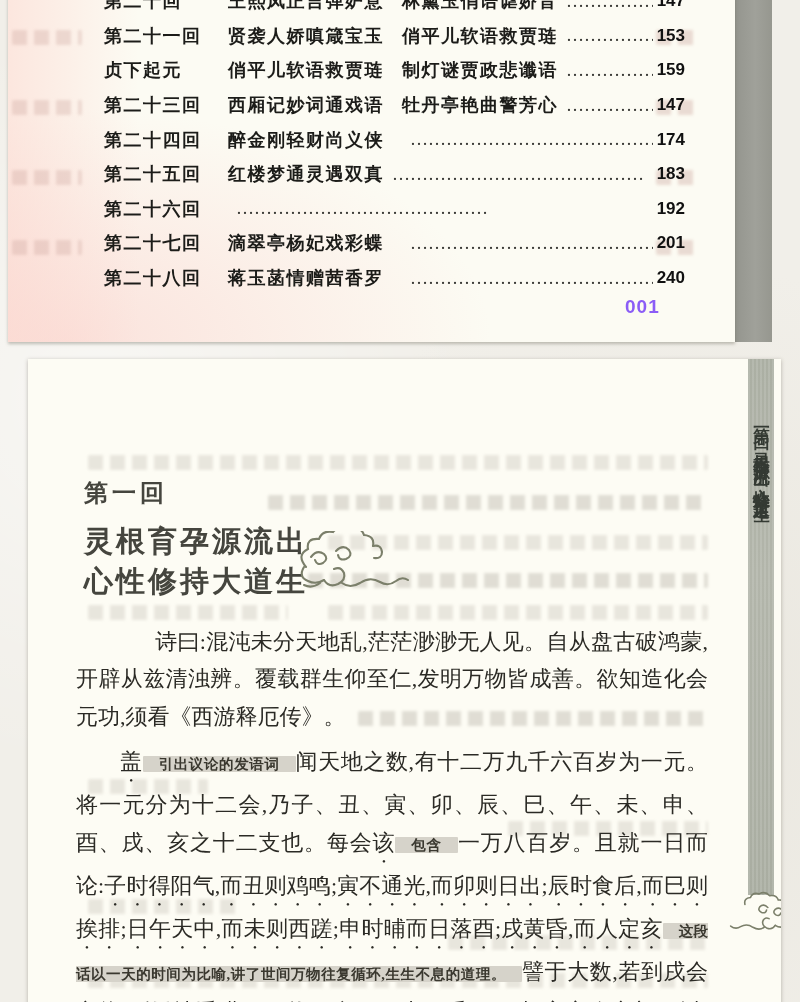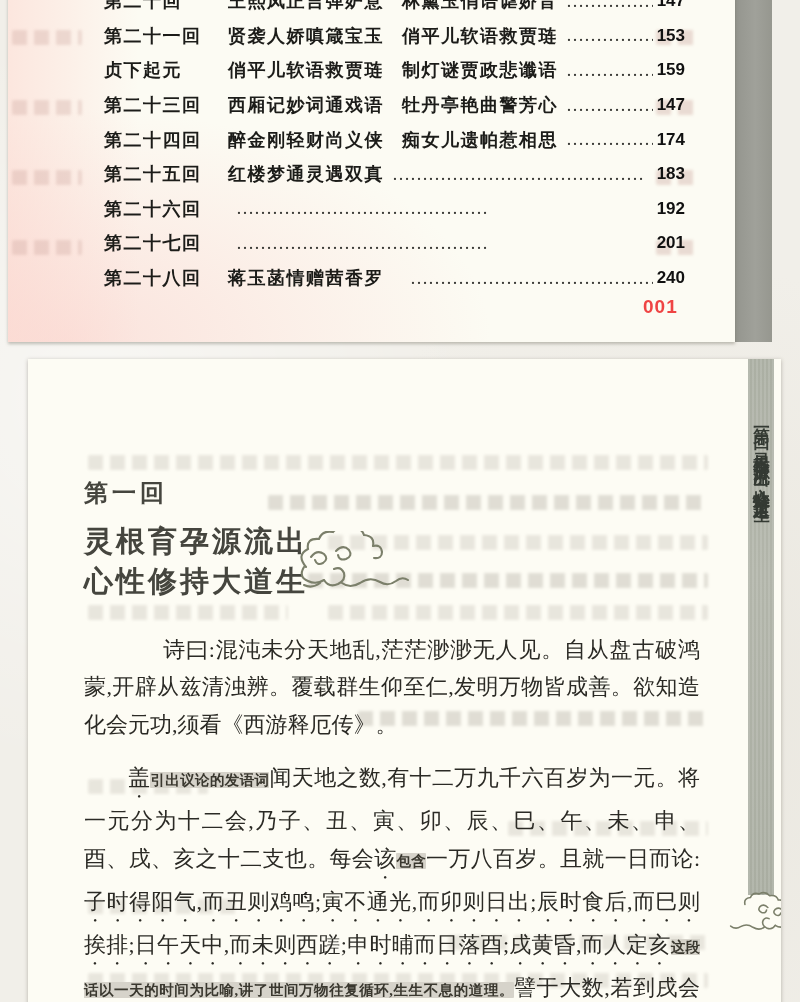--- a/index.html
+++ b/index.html
@@ -37,22 +37,22 @@
   .toc-row{
     display:flex;align-items:center;height:34.6px;
     font-weight:700;font-size:18px;color:#1c1c19;letter-spacing:1.5px;white-space:nowrap;
   }
   .toc-ch{width:124px;flex:none;}
   .toc-t1{flex:none;margin-right:18px;}
   .toc-t2{flex:none;}
   .toc-lead{flex:1;overflow:hidden;color:#3a3a36;font-weight:400;letter-spacing:0;margin:0 4px 0 8px;}
   .toc-pg{flex:none;font-family:"Liberation Sans","DejaVu Sans",sans-serif;font-weight:700;letter-spacing:0;font-size:17px;color:#111;}
   .toc-folio{
-    position:absolute;left:635px;top:322px;
-    font-family:"Liberation Sans","DejaVu Sans",sans-serif;font-size:19px;font-weight:700;color:#ef4444;letter-spacing:1px;
+    position:absolute;left:617px;top:322px;
+    font-family:"Liberation Sans","DejaVu Sans",sans-serif;font-size:19px;font-weight:700;color:#8b5cf6;letter-spacing:1px;
   }
   
   .ghost{position:absolute;pointer-events:none;}
   .gbar{
     position:absolute;height:15px;border-radius:2px;
     background:repeating-linear-gradient(90deg,currentColor 0 15px,transparent 15px 22px);
     filter:blur(1.8px);
   }
   .toc-ghost-left{color:#c59a92;opacity:.28;}
   .toc-ghost-right{color:#c0928a;opacity:.30;}
@@ -86,26 +86,26 @@
     writing-mode:vertical-rl;text-orientation:upright;
     font-size:16.5px;font-weight:600;color:#343a33;letter-spacing:3px;
   }
   .side-strip .vgap{height:15px;flex:none;}
 
   .body-text{
     position:absolute;left:40px;top:256px;width:648px;
     font-size:22px;line-height:37.4px;color:#2b2a25;
     text-align:justify;text-justify:inter-character;
   }
-  .body-text p{margin:16px;}
+  .body-text p{margin:8px;}
   .para-poem{text-indent:3.6em;}
   .para-prose{text-indent:2em;}
   .seg-a{
     font-size:14.5px;font-weight:700;color:#3a382f;
-    background:#d6d3ca;padding:0 0;border-radius:1px;
+    background:#d6d3ca;padding:0 16px;border-radius:1px;
   }
   .seg-d{
     -webkit-text-emphasis:filled dot #2b2a25;
     -webkit-text-emphasis-position:under;
     text-emphasis:filled dot #2b2a25;
     text-emphasis-position:under right;
   }
 </style>
 </head>
 <body>
@@ -155,40 +155,40 @@
     <span class="toc-ch">第二十三回</span>
     <span class="toc-t1">西厢记妙词通戏语</span>
     <span class="toc-t2">牡丹亭艳曲警芳心</span>
     <span class="toc-lead">……………………………………</span>
     <span class="toc-pg">147</span>
   </div>
 
   <div class="toc-row">
     <span class="toc-ch">第二十四回</span>
     <span class="toc-t1">醉金刚轻财尚义侠</span>
-    <span class="toc-t2">痴女儿遗帕惹相思</span>
     <span class="toc-lead">……………………………………</span>
     <span class="toc-pg">174</span>
   </div>
 
   <div class="toc-row">
     <span class="toc-ch">第二十五回</span>
     <span class="toc-t2">红楼梦通灵遇双真</span>
     <span class="toc-lead">……………………………………</span>
     <span class="toc-pg">183</span>
   </div>
 
   <div class="toc-row">
     <span class="toc-ch">第二十六回</span>
     <span class="toc-lead">……………………………………</span>
     <span class="toc-pg">192</span>
   </div>
 
   <div class="toc-row">
     <span class="toc-ch">第二十七回</span>
+    <span class="toc-t1">滴翠亭杨妃戏彩蝶</span>
     <span class="toc-lead">……………………………………</span>
     <span class="toc-pg">201</span>
   </div>
 
   <div class="toc-row">
     <span class="toc-ch">第二十八回</span>
     <span class="toc-t1">蒋玉菡情赠茜香罗</span>
     <span class="toc-lead">……………………………………</span>
     <span class="toc-pg">240</span>
   </div>

